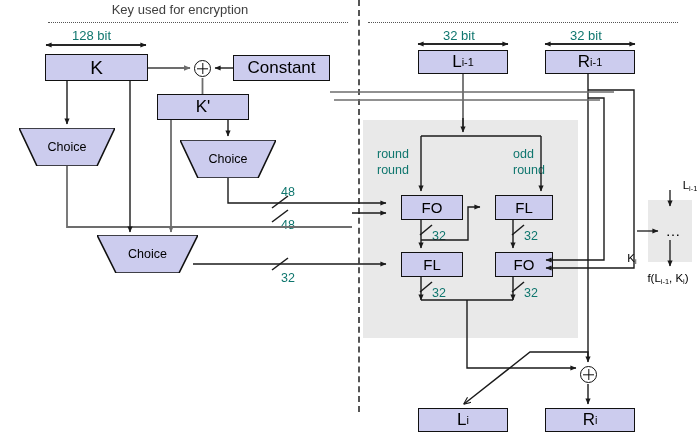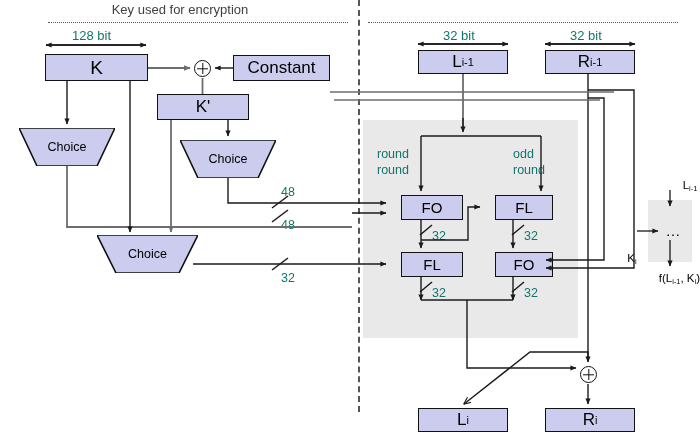--- a/index.html
+++ b/index.html
@@ -143,21 +143,21 @@
   <div class="abs legend-txt" style="left:670px;top:179px;width:40px;">
     <span>L</span><span class="sub">i-1</span>
   </div>
 
   <div class="abs legend-txt" style="left:619px;top:224px;width:26px;margin-top:28px;">
     <span>K</span><span class="sub">i</span>
   </div>
 
   <div class="abs legend-txt" style="left:660px;top:222px;width:26px;font-size:15px;">…</div>
 
-  <div class="abs legend-txt" style="left:636px;top:272px;width:64px;text-align:right;">
+  <div class="abs legend-txt" style="left:636px;top:272px;width:64px;">
     <span>f(L</span><span class="sub">i-1</span><span>, K</span><span class="sub">i</span><span>)</span>
   </div>
 
   <svg class="wires">
     <defs>
       <marker id="ah" markerWidth="8" markerHeight="8" refX="6.4" refY="3" orient="auto" markerUnits="userSpaceOnUse">
         <path d="M0,0 L7,3 L0,6 z" fill="#1a1a1a"></path>
       </marker>
       <marker id="ahg" markerWidth="8" markerHeight="8" refX="6.4" refY="3" orient="auto" markerUnits="userSpaceOnUse">
         <path d="M0,0 L7,3 L0,6 z" fill="#6d6d6d"></path>

